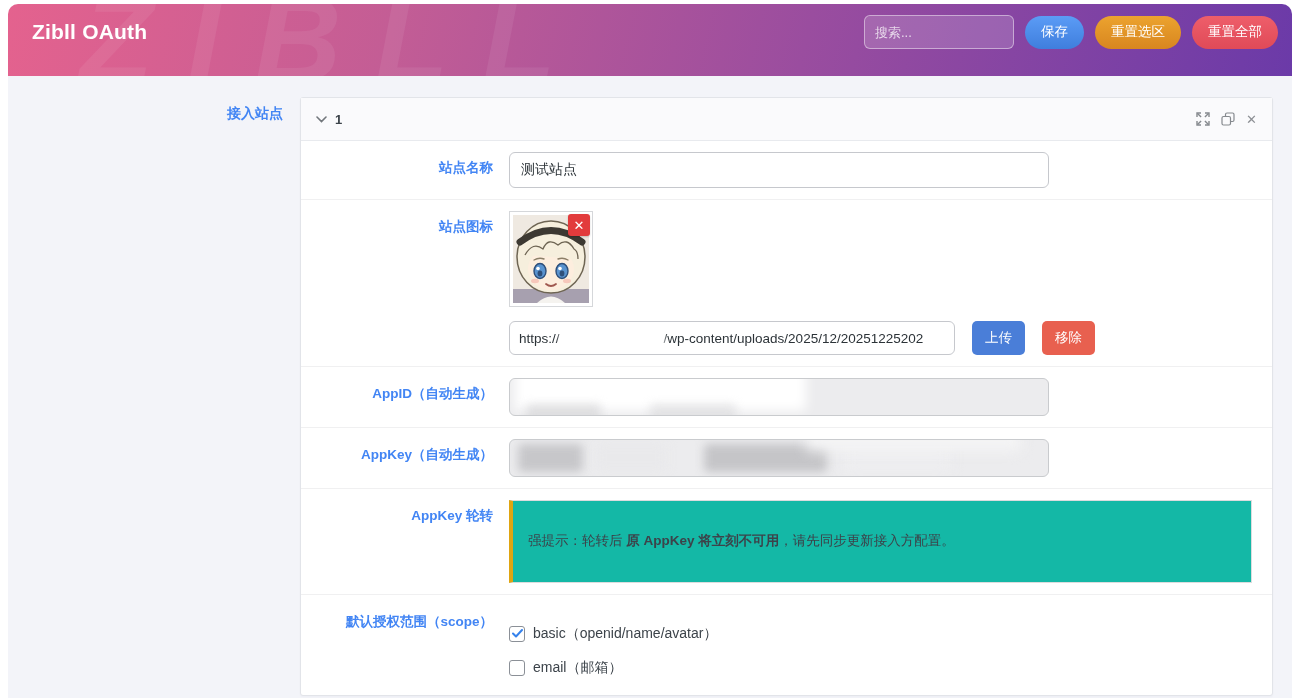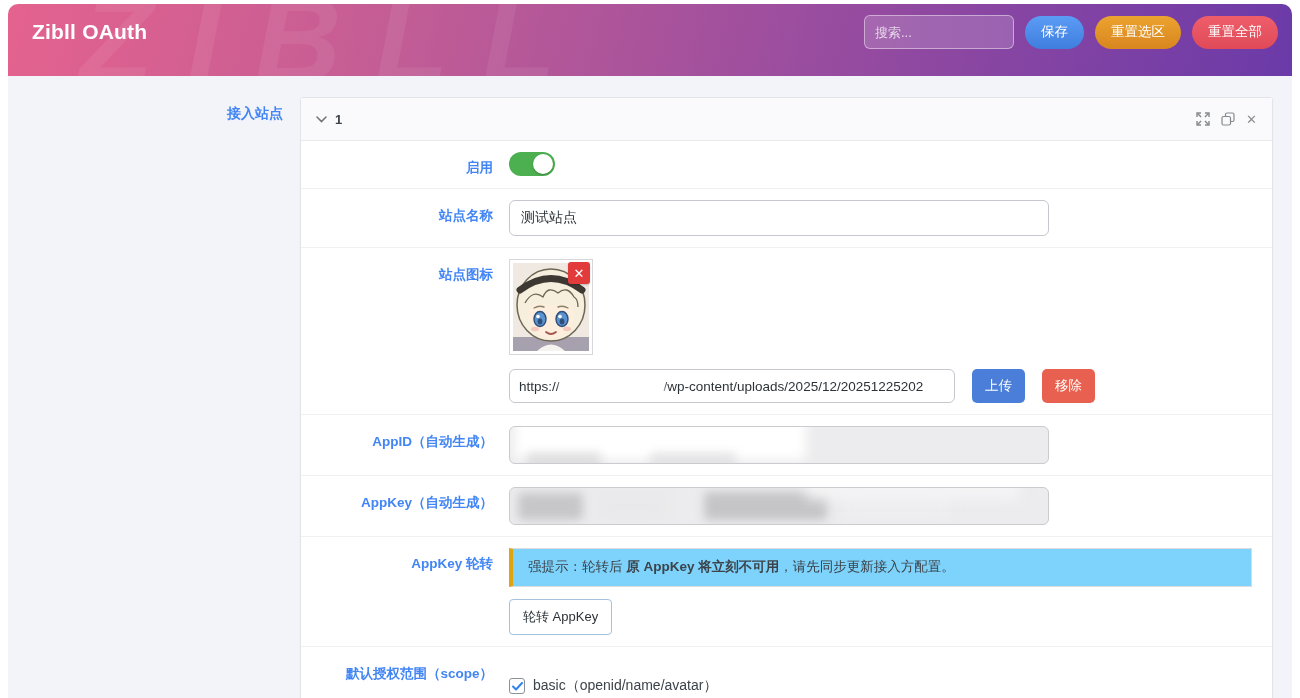--- a/index.html
+++ b/index.html
@@ -105,22 +105,22 @@
   .btn.blue{background:#4a7ed8;}
   .btn.red{background:#e8604f;}
   
   .ro-input{
     height:38px;box-sizing:border-box;border:1px solid #c9cbce;border-radius:6px;background:#ececee;
     position:relative;overflow:hidden;
   }
   .blob{position:absolute;border-radius:4px;}
   
   .warn-box{
-    border:1px solid #dcdcde;border-left:4px solid #dfa511;background:#7dd3fc;
-    padding:9px 15px;font-size:13.5px;color:#3c434a;line-height:1.4;
+    border:1px solid #dcdcde;border-left:4px solid #dfa511;background:#14b8a6;
+    padding:31px 15px;font-size:13.5px;color:#3c434a;line-height:1.4;
   }
   .warn-box b{font-weight:bold;}
   .btn-outline{
     margin-top:12px;background:#fff;border:1px solid #a5c1dd;border-radius:4px;color:#2c3338;
     font-size:13px;padding:8px 13px;font-family:inherit;cursor:pointer;
   }
   
   .check-line{display:flex;align-items:center;margin:16px 0 7px 0;}
   .checkbox{
     width:16px;height:16px;box-sizing:border-box;border:1px solid #8b9097;border-radius:3px;
@@ -167,26 +167,20 @@
           <span class="tool">
             <svg width="14" height="14" viewBox="0 0 14 14">
               <rect x="4.5" y="1" width="8.5" height="8.5" rx="1.5" fill="#fafafc" stroke="#85898e" stroke-width="1.2"></rect>
               <rect x="1" y="4.5" width="8.5" height="8.5" rx="1.5" fill="#fafafc" stroke="#85898e" stroke-width="1.2"></rect>
             </svg>
           </span>
           <span class="x">✕</span>
         </div>
       </div>
 
-      <div class="frow">
-        <div class="frow-label">启用</div>
-        <div class="frow-field">
-          <span class="toggle"><span class="knob"></span></span>
-        </div>
-      </div>
 
       <div class="frow">
         <div class="frow-label">站点名称</div>
         <div class="frow-field">
           <input class="text-input w540" type="text" value="测试站点" style="">
         </div>
       </div>
 
       <div class="frow">
         <div class="frow-label">站点图标</div>
@@ -248,21 +242,20 @@
           </div>
         </div>
       </div>
 
       <div class="frow">
         <div class="frow-label">AppKey 轮转</div>
         <div class="frow-field">
           <div class="warn-box">
             <span>强提示：轮转后 </span><b>原 AppKey 将立刻不可用</b><span>，请先同步更新接入方配置。</span>
           </div>
-          <button class="btn-outline">轮转 AppKey</button>
         </div>
       </div>
 
       <div class="frow" style="border-bottom:none;">
         <div class="frow-label">默认授权范围（scope）</div>
         <div class="frow-field scope-field">
           <div class="check-line">
             <span class="checkbox">
               <svg width="11" height="9" viewBox="0 0 11 9">
                   <path d="M1 4.5L4 7.5L10 1" fill="none" stroke="#3582ec" stroke-width="2" stroke-linecap="round" stroke-linejoin="round"></path>

